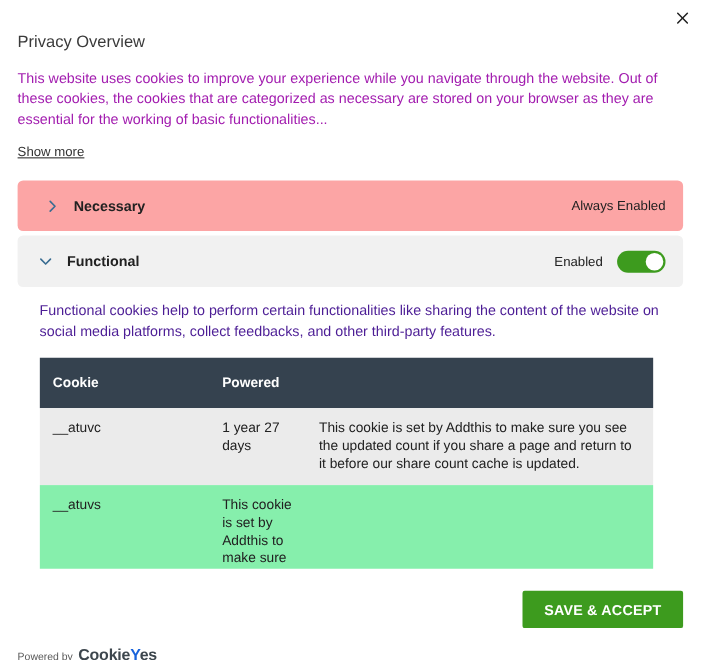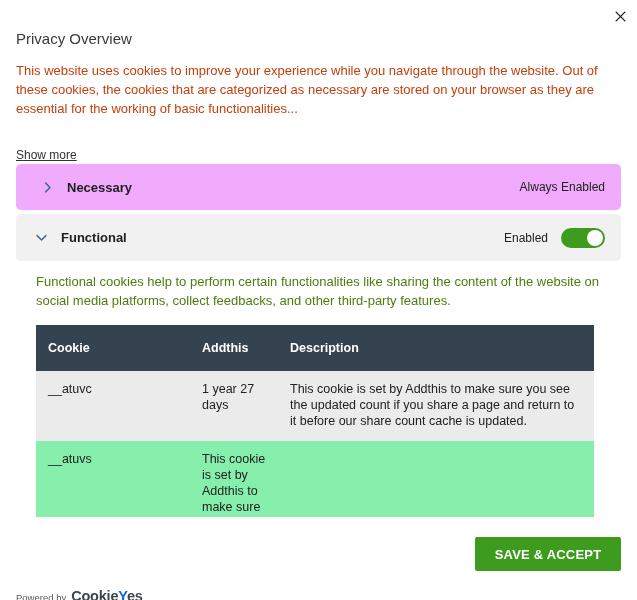--- a/index.html
+++ b/index.html
@@ -22,24 +22,24 @@
     cursor: pointer; background: none; border: none;
   }
 
   
   .title {
     position: absolute; left: 16px; top: 30px;
     font-size: 15px; font-weight: 400; color: #3a3a3a;
   }
   .intro {
     position: absolute; left: 16px; top: 61px; width: 606px;
-    font-size: 13px; line-height: 19px; color: #c2410c;
+    font-size: 13px; line-height: 19px; color: #a21caf;
   }
   .show-more {
-    position: absolute; left: 16px; top: 148px;
+    position: absolute; left: 16px; top: 131px;
     font-size: 12px; color: #333; text-decoration: underline; cursor: pointer;
   }
 
   
   .accordion {
     position: absolute; left: 16px; width: 605px;
     background: #f1f1f1; border-radius: 5px;
     display: flex; align-items: center;
     padding: 0 16px 0 18px; cursor: pointer;
   }
@@ -56,21 +56,21 @@
     position: relative; cursor: pointer; flex: 0 0 auto;
   }
   .toggle .knob {
     position: absolute; top: 2px; right: 2px;
     width: 16px; height: 16px; border-radius: 50%; background: #fff;
   }
 
   
   .func-desc {
     position: absolute; left: 36px; top: 272px; width: 576px;
-    font-size: 13px; line-height: 19px; color: #4d7c0f;
+    font-size: 13px; line-height: 19px; color: #4c1d95;
   }
 
   .table-clip {
     position: absolute; left: 36px; top: 325px;
     width: 558px; height: 192px; overflow: hidden;
   }
   .ck-table { width: 558px; }
   .t-row { display: grid; grid-template-columns: 154px 88px 316px; }
   .t-head { height: 46px; align-items: center; color: #fff; }
   .t-head .t-cell { font-size: 12.5px; font-weight: 700; padding: 0 12px; }
@@ -108,21 +108,21 @@
       </svg>
     </span>
   </button>
 
   <h2 class="title">Privacy Overview</h2>
 
   <p class="intro">This website uses cookies to improve your experience while you navigate through the website. Out of these cookies, the cookies that are categorized as necessary are stored on your browser as they are essential for the working of basic functionalities...</p>
 
   <a class="show-more">Show more</a>
 
-  <div class="accordion necessary" style="background: #f0abfc; padding-left: 24px;">
+  <div class="accordion necessary" style="background: #fca5a5; padding-left: 24px;">
     <span class="acc-chevron">
       <svg width="15" height="15" viewBox="0 0 24 24" fill="none" stroke="#3a6d92" stroke-width="2.4" stroke-linecap="round" stroke-linejoin="round">
         <polyline points="9,5 16,12 9,19"></polyline>
       </svg>
     </span>
     <span class="acc-label">Necessary</span>
     <span class="acc-right">
       <span class="acc-status">Always Enabled</span>
     </span>
   </div>
@@ -141,22 +141,21 @@
       </span>
     </span>
   </div>
 
   <p class="func-desc">Functional cookies help to perform certain functionalities like sharing the content of the website on social media platforms, collect feedbacks, and other third-party features.</p>
 
   <div class="table-clip">
     <div class="ck-table">
       <div class="t-row t-head" style="background: rgb(53, 66, 79);">
         <div class="t-cell">Cookie</div>
-        <div class="t-cell">Addthis</div>
-        <div class="t-cell">Description</div>
+        <div class="t-cell">Powered</div>
       </div>
       <div class="t-body">
         <div class="t-row row-odd" style="background: rgb(235, 235, 235);">
           <div class="t-cell">__atuvc</div>
           <div class="t-cell">1 year 27 days</div>
           <div class="t-cell">This cookie is set by Addthis to make sure you see the updated count if you share a page and return to it before our share count cache is updated.</div>
         </div>
         <div class="t-row row-even" style="background: #86efac;">
           <div class="t-cell">__atuvs</div>
           <div class="t-cell">This cookie is set by Addthis to make sure you see the updated count if you share a page and return to it before our share count cache is updated.</div>

